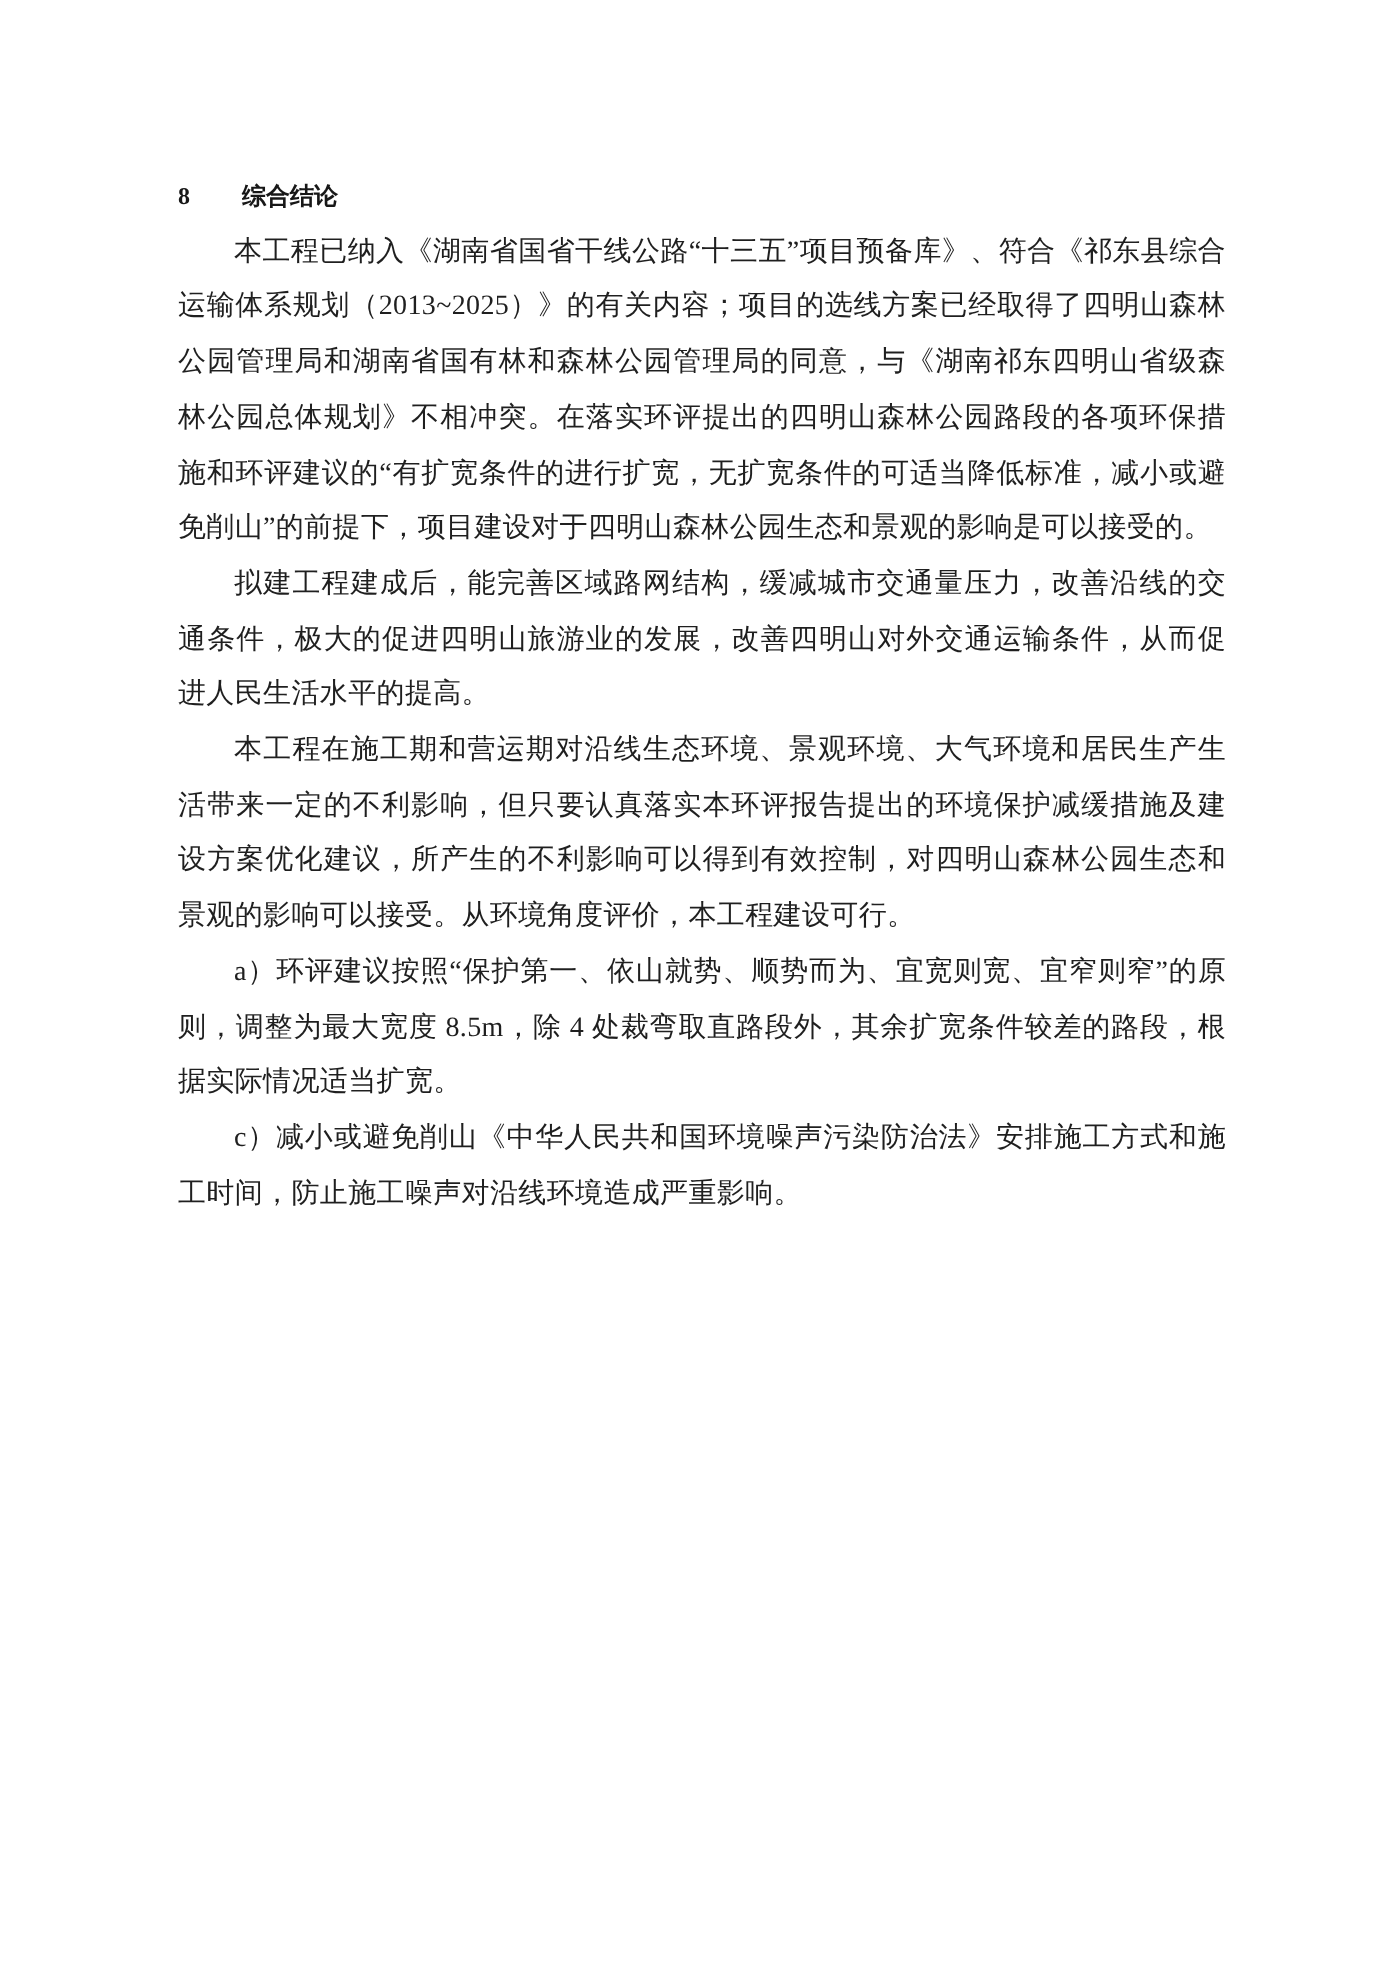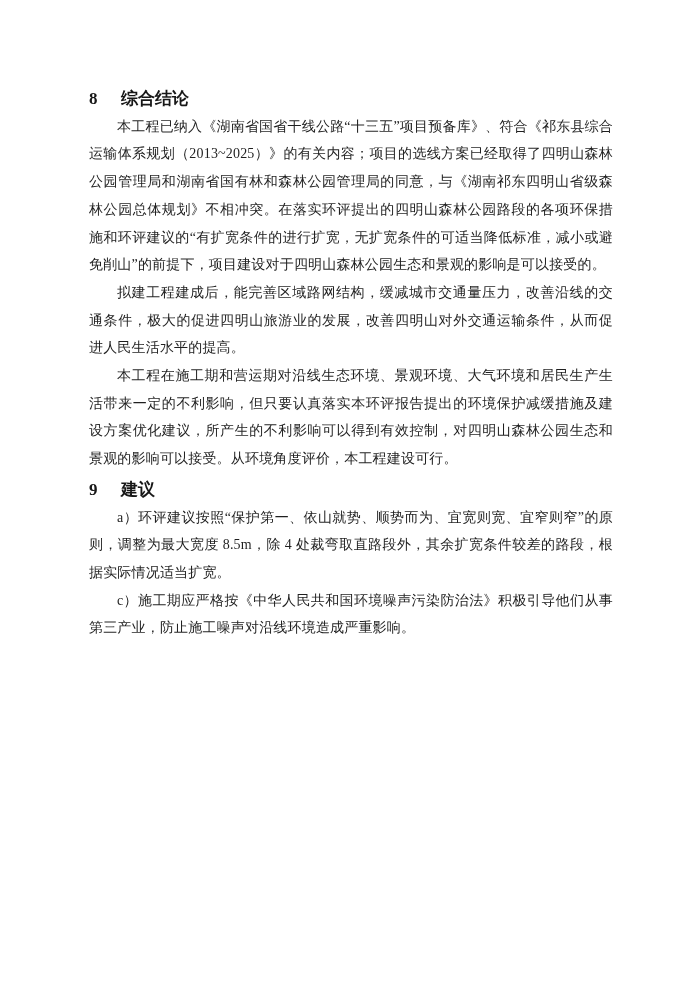--- a/index.html
+++ b/index.html
@@ -27,37 +27,36 @@
     line-height: 27.7px;
     letter-spacing: 0.18px;
     text-align: justify;
     text-indent: 2em;
     word-break: break-all;
   }
   .heading {
     margin: 3px 0 0 0;
     font-family: "Liberation Sans", "DejaVu Sans", sans-serif;
     font-weight: bold;
-    font-size: 17px;
+    font-size: 12px;
     line-height: 27.7px;
     color: #171717;
   }
   .heading .hnum {
     display: inline-block;
     width: 32px;
     font-family: "Liberation Serif", "DejaVu Serif", serif;
     font-weight: bold;
   }
 </style>
 </head>
 <body>
 
 <div class="page">
   <div class="doc-content" id="doc-content">
       <div class="heading"><span class="hnum">8</span><span>综合结论</span></div>
       <p class="para">本工程已纳入《湖南省国省干线公路“十三五”项目预备库》、符合《祁东县综合运输体系规划（2013~2025）》的有关内容；项目的选线方案已经取得了四明山森林公园管理局和湖南省国有林和森林公园管理局的同意，与《湖南祁东四明山省级森林公园总体规划》不相冲突。在落实环评提出的四明山森林公园路段的各项环保措施和环评建议的“有扩宽条件的进行扩宽，无扩宽条件的可适当降低标准，减小或避免削山”的前提下，项目建设对于四明山森林公园生态和景观的影响是可以接受的。</p>
       <p class="para">拟建工程建成后，能完善区域路网结构，缓减城市交通量压力，改善沿线的交通条件，极大的促进四明山旅游业的发展，改善四明山对外交通运输条件，从而促进人民生活水平的提高。</p>
       <p class="para">本工程在施工期和营运期对沿线生态环境、景观环境、大气环境和居民生产生活带来一定的不利影响，但只要认真落实本环评报告提出的环境保护减缓措施及建设方案优化建议，所产生的不利影响可以得到有效控制，对四明山森林公园生态和景观的影响可以接受。从环境角度评价，本工程建设可行。</p>
-      <div class="heading"><span class="hnum">9</span><span>建议</span></div>
       <p class="para">a）环评建议按照“保护第一、依山就势、顺势而为、宜宽则宽、宜窄则窄”的原则，调整为最大宽度 8.5m，除 4 处裁弯取直路段外，其余扩宽条件较差的路段，根据实际情况适当扩宽。</p>
-      <p class="para">c）施工期应严格按《中华人民共和国环境噪声污染防治法》积极引导他们从事第三产业，防止施工噪声对沿线环境造成严重影响。</p>
+      <p class="para">c）减小或避免削山《中华人民共和国环境噪声污染防治法》安排施工方式和施工时间，防止施工噪声对沿线环境造成严重影响。</p>
     </div>
 </div>
 
 </body></html>

